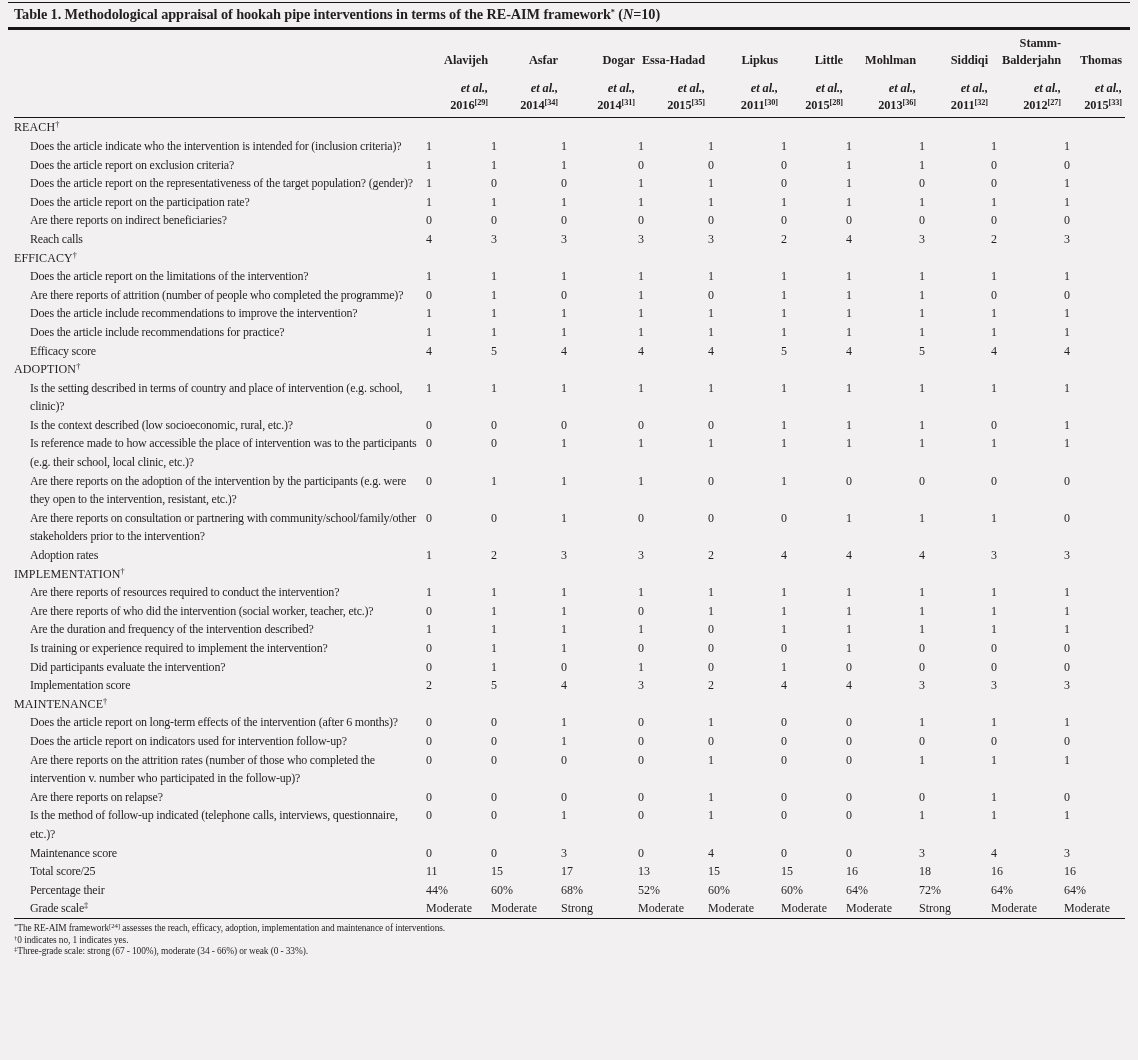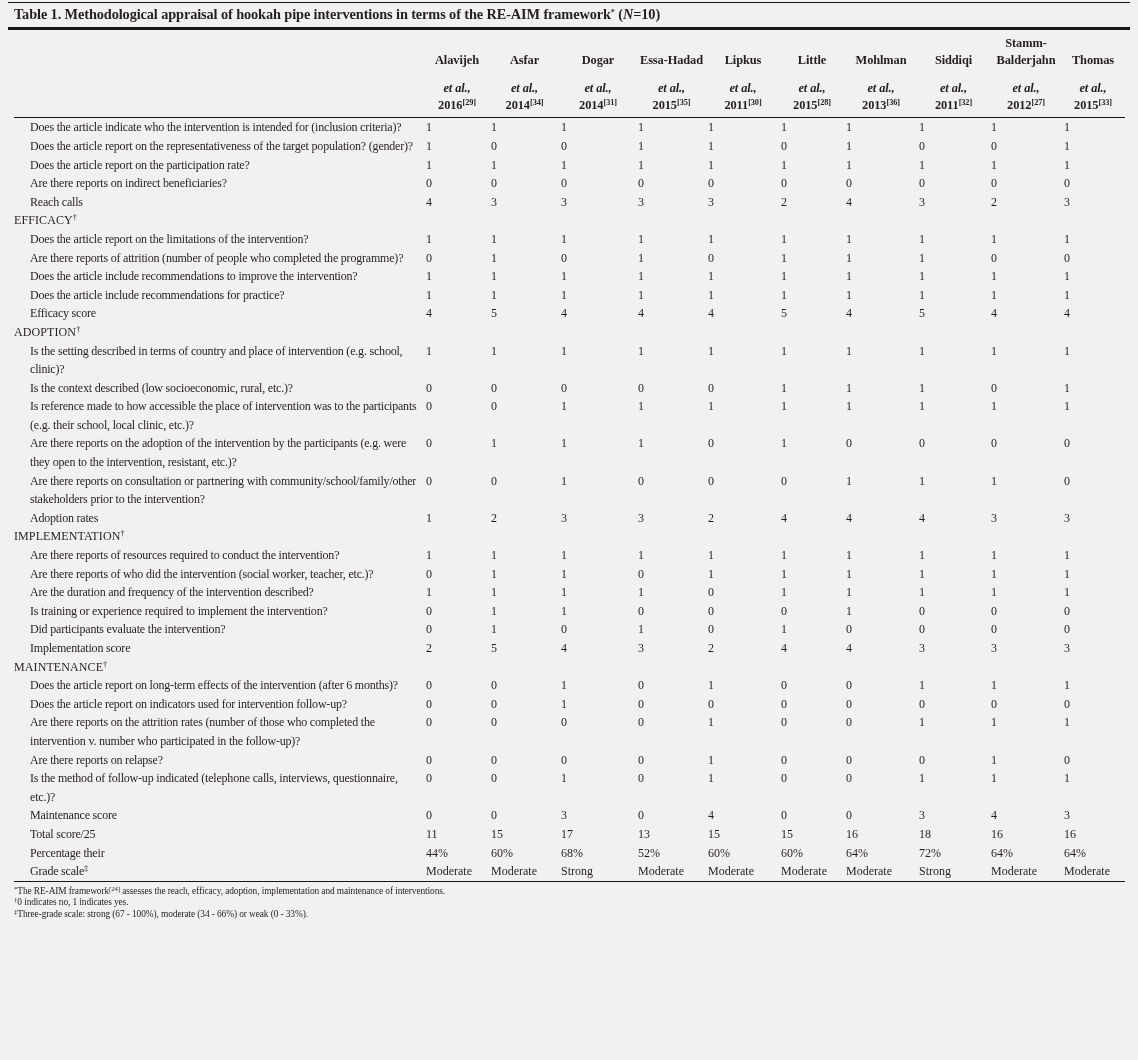--- a/index.html
+++ b/index.html
@@ -32,21 +32,21 @@
 
   table.appraisal {
     border-collapse: collapse;
     table-layout: fixed;
     width: 1111px;
     margin-left: 6px;
   }
 
   thead th {
     vertical-align: bottom;
-    text-align: center;
+    text-align: right;
     font-weight: bold;
     font-size: 12.4px;
     line-height: 16.6px;
     padding: 5px 3px 4px 0;
     border-bottom: 1.3px solid #181516;
     letter-spacing: -0.1px;
   }
   .study-etal { font-style: italic; margin-top: 12px; }
 
   tbody td {
@@ -141,32 +141,48 @@
             <div class="study-year">2012<sup class="ref-sup">[27]</sup></div>
           </th>
           <th class="col-head">
             <div class="study-name">Thomas</div>
             <div class="study-etal">et al.,</div>
             <div class="study-year">2015<sup class="ref-sup">[33]</sup></div>
           </th>
         </tr>
       </thead>
     <tbody>
+        <tr class="section-row">
+          <td class="section-cell" colspan="11"><span>REACH</span><sup class="fn-sup">†</sup></td>
+        </tr>
         <tr class="crit-row">
           <td class="q-cell"><span>Does the article indicate who the intervention is intended for (inclusion criteria)?</span></td>
           <td class="v-cell">1</td>
           <td class="v-cell">1</td>
           <td class="v-cell">1</td>
           <td class="v-cell">1</td>
           <td class="v-cell">1</td>
           <td class="v-cell">1</td>
           <td class="v-cell">1</td>
           <td class="v-cell">1</td>
           <td class="v-cell">1</td>
           <td class="v-cell">1</td>
+        </tr>
+        <tr class="crit-row">
+          <td class="q-cell"><span>Does the article report on exclusion criteria?</span></td>
+          <td class="v-cell">1</td>
+          <td class="v-cell">1</td>
+          <td class="v-cell">1</td>
+          <td class="v-cell">0</td>
+          <td class="v-cell">0</td>
+          <td class="v-cell">0</td>
+          <td class="v-cell">1</td>
+          <td class="v-cell">1</td>
+          <td class="v-cell">0</td>
+          <td class="v-cell">0</td>
         </tr>
         <tr class="crit-row">
           <td class="q-cell"><span>Does the article report on the representativeness of the target population? (gender)?</span></td>
           <td class="v-cell">1</td>
           <td class="v-cell">0</td>
           <td class="v-cell">0</td>
           <td class="v-cell">1</td>
           <td class="v-cell">1</td>
           <td class="v-cell">0</td>
           <td class="v-cell">1</td>

